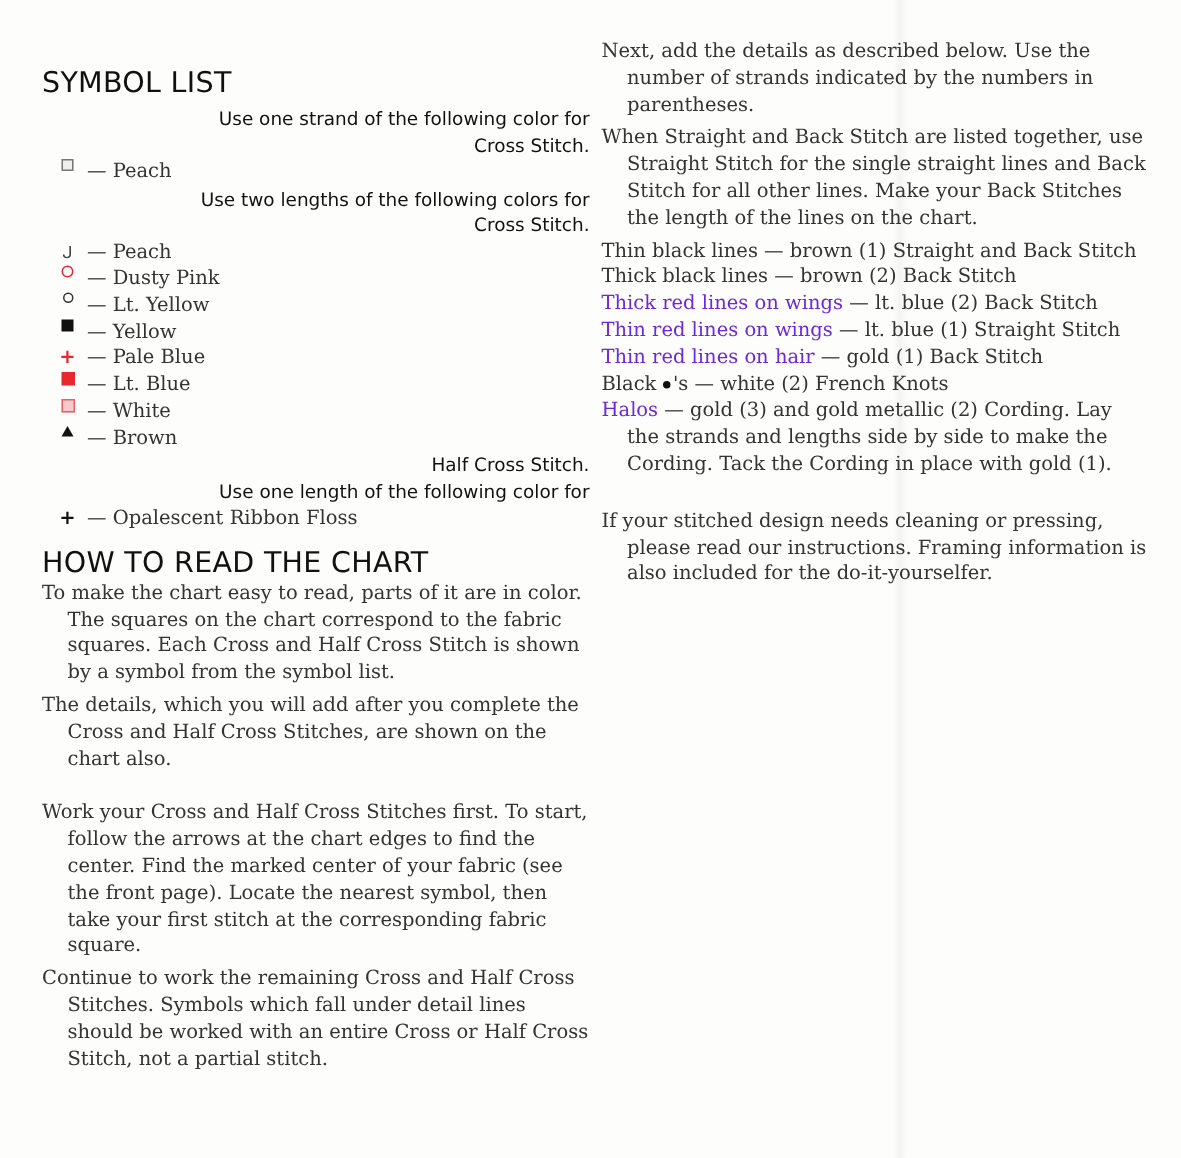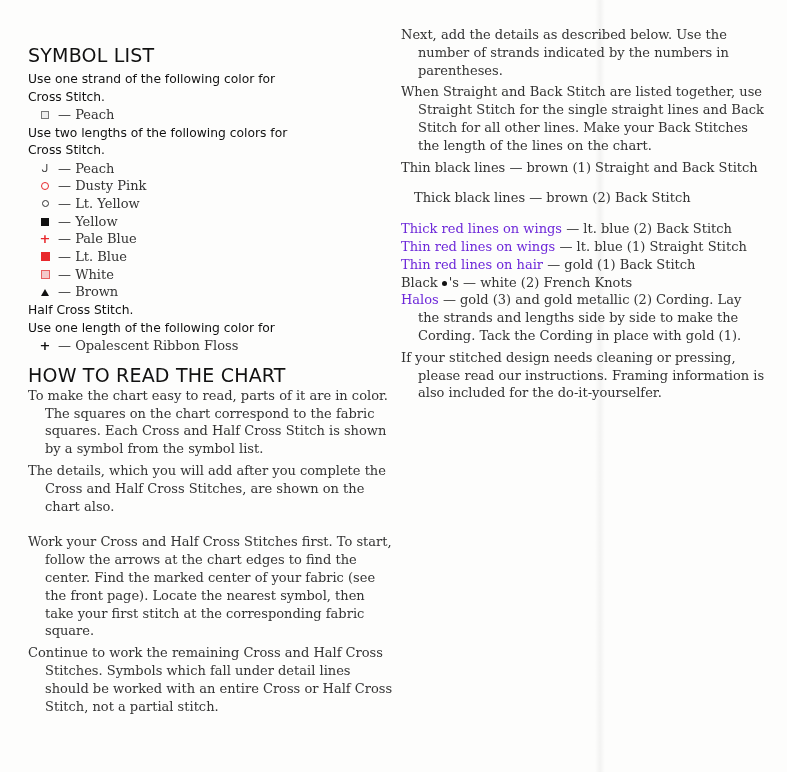--- a/index.html
+++ b/index.html
@@ -15,26 +15,26 @@
   .left { left: 28px; width: 365px; }
   .right { left: 401px; width: 365px; top: 26px; }
 
   h2 {
     font-family: "DejaVu Sans", sans-serif; font-weight: normal;
     font-size: 19px; letter-spacing: 0.2px; color: #111;
     margin: 0; line-height: 24px;
   }
   .sub {
     font-family: "DejaVu Sans", sans-serif; font-size: 12.3px; color: #111;
-    line-height: 17.5px; margin: 0;
+    line-height: 17.5px; margin: 0; text-align: right;
   }
   .serif, .para, .sym-row {
     font-family: "DejaVu Serif", serif; font-size: 13px; line-height: 17.8px; color: #333;
   }
-  .sym-row { padding-left: 10px; display: flex; align-items: center; height: 17.7px; }
+  .sym-row { padding-left: 10px; display: flex; align-items: flex-start; height: 17.7px; }
   .sym { width: 14px; display: inline-flex; justify-content: center; align-items: center; margin-right: 6px; font-family: "DejaVu Sans", sans-serif; font-size: 11px; }
   .para { text-indent: -17px; padding-left: 17px; margin: 0 0 4px 0; }
   .red { color: #6d28d9; }
 
   .sq-outline { width: 8px; height: 8px; border: 1px solid #777; background: #eee; box-sizing: border-box; }
   .sq-pink { width: 9px; height: 9px; border: 1px solid #e86060; background: #f4caca; box-sizing: border-box; }
   .sq-black { width: 8px; height: 8px; background: #111; }
   .sq-red { width: 9px; height: 9px; background: #e8282c; }
   .circ { width: 7px; height: 7px; border-radius: 50%; border: 1.3px solid #333; box-sizing: border-box; }
   .circ-red { width: 8px; height: 8px; border-radius: 50%; border: 1.4px solid #e8282c; box-sizing: border-box; }
@@ -133,34 +133,34 @@
 </div>
 
 <div class="col right">
   <p class="para">Next, add the details as described below. Use the number of strands indicated by the numbers in parentheses.</p>
   <p class="para">When Straight and Back Stitch are listed together, use Straight Stitch for the single straight lines and Back Stitch for all other lines. Make your Back Stitches the length of the lines on the chart.</p>
 
   <div style="margin-top:2px">
     <p class="para" style="margin:0">
       <span>Thin black lines</span><span> — brown (1) Straight and Back Stitch</span>
     </p>
-    <p class="para" style="margin:13px">
+    <p class="para" style="margin:0">
       <span>Thick black lines</span><span> — brown (2) Back Stitch</span>
     </p>
     <p class="para" style="margin:0">
       <span class="red">Thick red lines on wings</span><span> — lt. blue (2) Back Stitch</span>
     </p>
     <p class="para" style="margin:0">
       <span class="red">Thin red lines on wings</span><span> — lt. blue (1) Straight Stitch</span>
     </p>
     <p class="para" style="margin:0">
       <span class="red">Thin red lines on hair</span><span> — gold (1) Back Stitch</span>
     </p>
     <p class="para" style="margin:0">
       <span>Black</span><span class="dot"></span><span>'s — white (2) French Knots</span>
     </p>
-    <p class="para" style="margin:0 0 4px 0">
+    <p class="para" style="margin:0 0 20px 0">
       <span class="red">Halos</span><span> — gold (3) and gold metallic (2) Cording. Lay the strands and lengths side by side to make the Cording. Tack the Cording in place with gold (1).</span>
     </p>
   </div>
 
   <p class="para">If your stitched design needs cleaning or pressing, please read our instructions. Framing information is also included for the do-it-yourselfer.</p>
 </div>
 
 </body></html>

